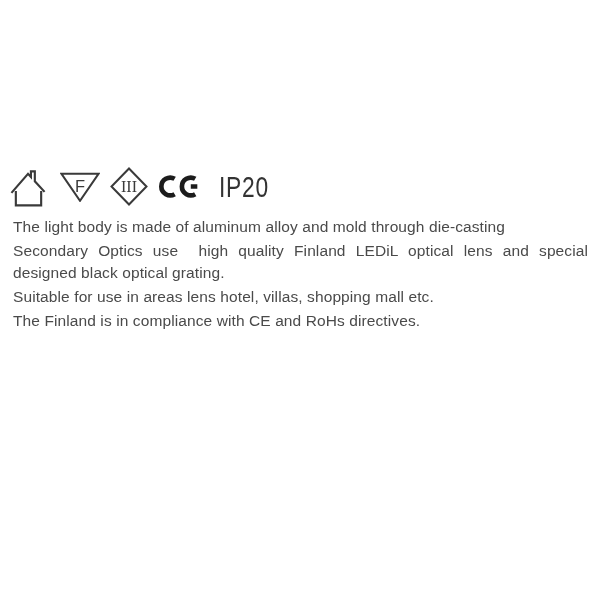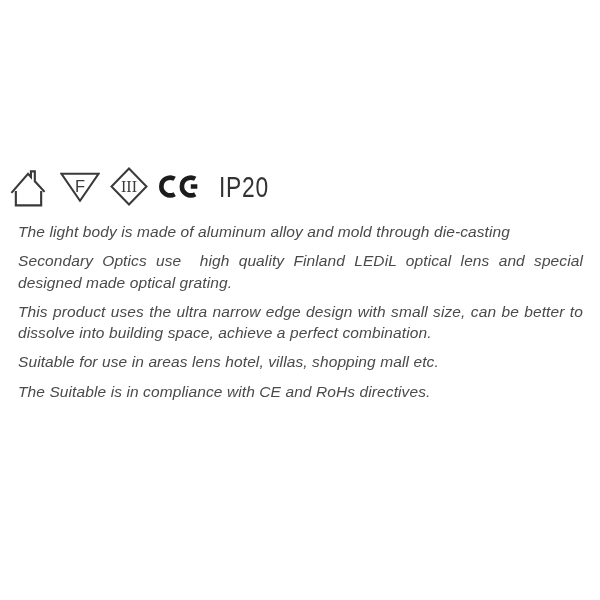--- a/index.html
+++ b/index.html
@@ -41,29 +41,28 @@
     line-height: 1;
     white-space: nowrap;
   }
   .description {
     position: absolute;
     left: 10px;
     top: 213px;
     width: 581px;
   }
   .description p {
-    margin: 8px;
+    margin: 3px;
     padding: 0;
     font-size: 15.5px;
     line-height: 21.3px;
     color: #4a4a4a;
     text-align: justify;
     white-space: pre-wrap;
     letter-spacing: 0.1px;
-    font-style: italic;
   }
   .svg-label-text {
     font-family: "Liberation Sans", sans-serif;
     fill: #3a3a3a;
   }
   .svg-roman-text {
     font-family: "Liberation Serif", serif;
     fill: #3a3a3a;
   }
 </style>
@@ -93,19 +92,18 @@
       <path d="M16.75 4.77 A9.5 9.5 0 1 0 16.75 21.23" fill="none" stroke="#1c1c1c" stroke-width="5"></path>
       <path d="M38.75 4.77 A9.5 9.5 0 1 0 38.75 21.23" fill="none" stroke="#1c1c1c" stroke-width="5"></path>
       <path d="M34 13 L41 13" fill="none" stroke="#1c1c1c" stroke-width="4.8"></path>
     </svg>
 
     <span class="ip-rating">IP20</span>
   </div>
 
   <div class="description">
     <p>The light body is made of aluminum alloy and mold through die-casting</p>
-    <p>Secondary Optics use  high quality Finland LEDiL optical lens and special designed made optical grating.</p>
-    <p>This product uses the ultra narrow edge design with small size, can be better to dissolve into building space, achieve a perfect combination.</p>
+    <p>Secondary Optics use  high quality Finland LEDiL optical lens and special designed black optical grating.</p>
     <p>Suitable for use in areas lens hotel, villas, shopping mall etc.</p>
-    <p>The Suitable is in compliance with CE and RoHs directives.</p>
+    <p>The Finland is in compliance with CE and RoHs directives.</p>
   </div>
 
 </div>
 
 </body></html>

